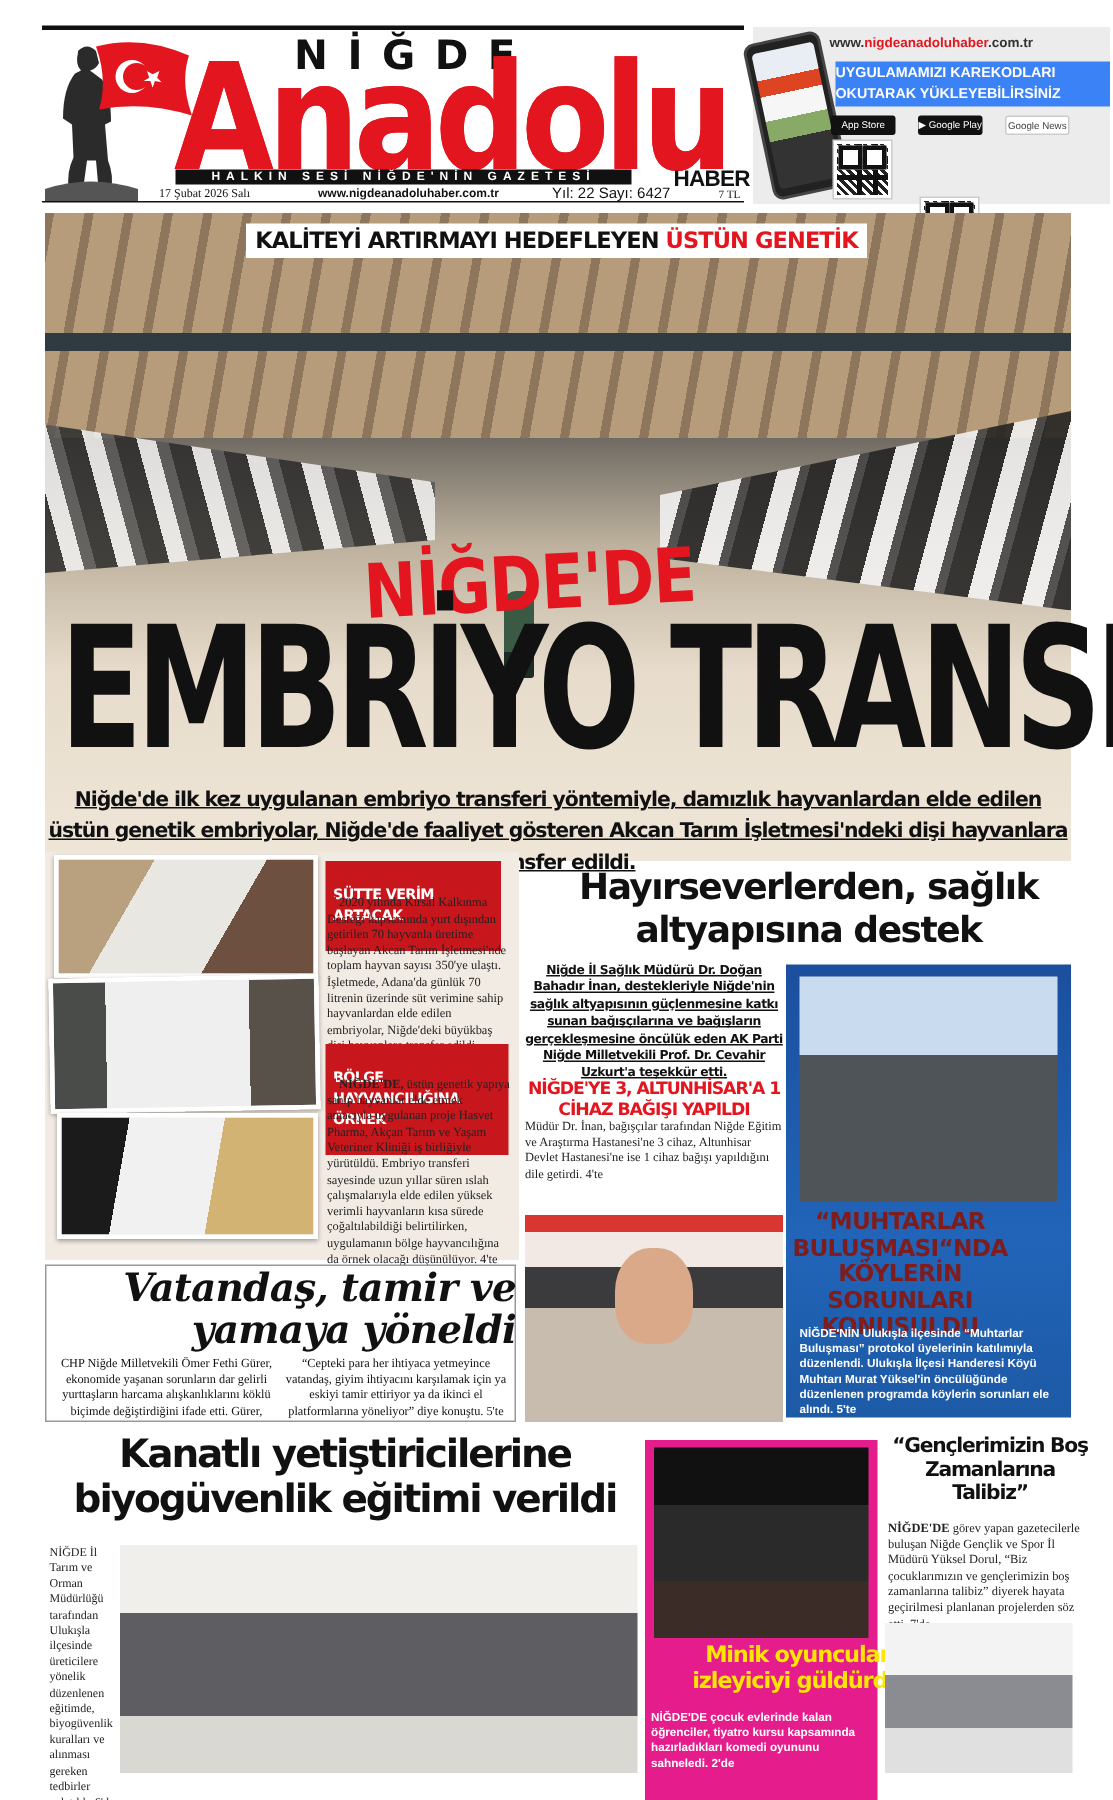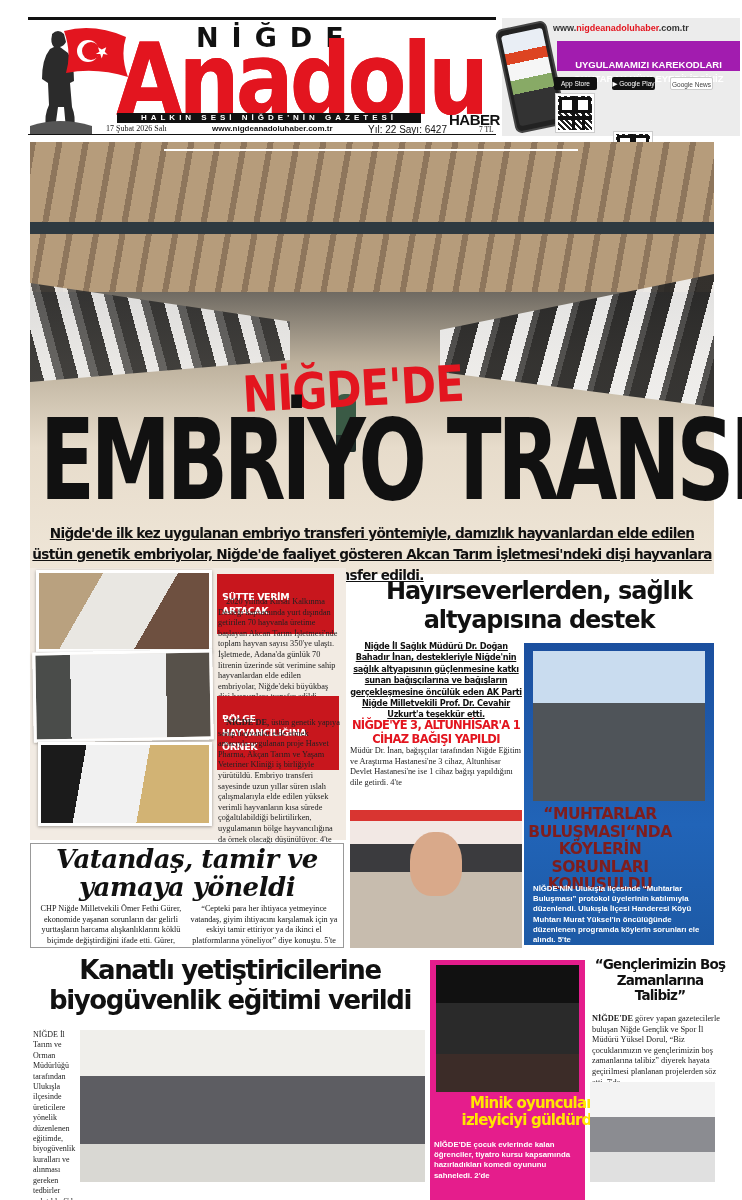--- a/index.html
+++ b/index.html
@@ -17,21 +17,21 @@
   .haber { left: 449px; top: 111px; font-size: 15px; font-weight: bold; color: #111; letter-spacing: -0.5px; }
   .meta-date { left: 106px; top: 124px; font-family: "Liberation Serif", serif; font-size: 8px; }
   .meta-url { left: 212px; top: 124px; font-size: 8px; font-weight: bold; }
   .meta-year { left: 368px; top: 124px; font-family: Liberation Sans, sans-serif; font-size: 10px; }
   .meta-price { left: 479px; top: 125px; font-family: "Liberation Serif", serif; font-size: 7.5px; }
 
   
   .appad { left: 502px; top: 18px; width: 238px; height: 118px; background: #ececec; }
   .appad-url { left: 553px; top: 23px; font-size: 9px; font-weight: bold; color: #333; }
   .appad-url span { color: #e3151f; }
-  .appad-red { left: 557px; top: 41px; width: 183px; height: 30px; background: #a21caf; color: #fff; font-weight: bold; font-size: 9.5px; text-align: center; line-height: 14px; padding-top: 17px; }
+  .appad-red { left: 557px; top: 41px; width: 183px; height: 30px; background: #3b82f6; color: #fff; font-weight: bold; font-size: 9.5px; text-align: left; line-height: 14px; padding-top: 1px; }
   .phone { left: 505px; top: 24px; width: 52px; height: 106px; background: #222; border-radius: 7px; transform: rotate(-12deg); border: 2px solid #444; overflow: hidden; }
   .phone-screen { position: absolute; left: 3px; top: 5px; right: 3px; bottom: 5px; background: linear-gradient(#e9eef5 0 20%, #d42 20% 32%, #f6f6f6 32% 50%, #8a6 50% 65%, #333 65% 100%); border-radius: 3px; }
   .store { height: 13px; width: 43px; background: #111; color: #fff; font-size: 6.5px; border-radius: 2px; text-align: center; line-height: 13px; }
   .store.gnews { background: #fff; color: #444; border: 1px solid #ccc; }
   .qr { width: 38px; height: 38px; background:
       linear-gradient(90deg, transparent 0 40%, #111 40% 50%, transparent 50% 70%, #111 70% 80%, transparent 80%),
       linear-gradient(transparent 0 30%, #111 30% 40%, transparent 40% 60%, #111 60% 70%, transparent 70%),
       repeating-linear-gradient(45deg, #222 0 2px, #fff 2px 4px);
     border: 2px solid #fff; outline: 1px solid #ccc; position: relative; }
   .qr::before, .qr::after { content: ""; position: absolute; width: 10px; height: 10px; border: 3px solid #111; background: #fff; }
@@ -82,21 +82,21 @@
   .doctor-face { left: 410px; top: 832px; width: 52px; height: 64px; background: #d9a98a; border-radius: 45% 45% 40% 40%; }
 
   
   .muh-box { left: 524px; top: 643px; width: 190px; height: 302px; background: linear-gradient(180deg, #1b4f9e 0%, #2164b8 60%, #1d5aa6 100%); }
   .muh-photo { left: 533px; top: 651px; width: 172px; height: 150px; background: linear-gradient(180deg, #c9dcef 0 35%, #4f5459 35% 100%); }
   .muh-title { left: 524px; top: 806px; width: 152px; text-align: center; color: #7f1d1d; font-family: "DejaVu Sans", sans-serif; font-weight: bold; font-size: 15.5px; line-height: 17.5px; letter-spacing: -0.5px; }
   .muh-body { left: 533px; top: 884px; width: 178px; color: #fff; font-size: 7.8px; line-height: 10.2px; font-weight: bold; }
 
   
   .vat-box { left: 30px; top: 843px; width: 314px; height: 105px; border: 1px solid #999; }
-  .vat-title { left: 30px; top: 845px; width: 314px; text-align: center; font-family: "DejaVu Serif", serif; font-weight: bold; font-style: italic; font-size: 26px; line-height: 28px; letter-spacing: -0.5px; }
+  .vat-title { left: 30px; top: 845px; width: 314px; text-align: right; font-family: "DejaVu Serif", serif; font-weight: bold; font-style: italic; font-size: 26px; line-height: 28px; letter-spacing: -0.5px; }
   .vat-col { font-family: "Liberation Serif", serif; font-size: 8.2px; line-height: 10.6px; text-align: center; }
   .vat-c1 { left: 36px; top: 904px; width: 150px; }
   .vat-c2 { left: 188px; top: 904px; width: 152px; }
 
   
   .kan-title { left: 30px; top: 955px; width: 400px; text-align: center; font-family: "DejaVu Sans", sans-serif; font-weight: bold; font-size: 26px; line-height: 30px; letter-spacing: -1.4px; }
   .kan-body { left: 33px; top: 1030px; width: 45px; font-size: 8px; line-height: 10.4px; }
   .kan-photo { left: 80px; top: 1030px; width: 345px; height: 152px; background: linear-gradient(180deg, #f0efeb 0 30%, #5d5d62 30% 75%, #d9d8d3 75%); }
 
   
@@ -154,20 +154,21 @@
 
 <div class="abs hero">
   <div class="abs barn-roof"></div>
   <div class="abs barn-beams"></div>
   <div class="abs barn-floor"></div>
   <div class="abs stall-left"></div>
   <div class="abs stall-right"></div>
   <div class="abs worker"></div>
 </div>
 <div class="abs hero-kicker">
+  <div><span>KALİTEYİ ARTIRMAYI HEDEFLEYEN </span><span class="red">ÜSTÜN GENETİK</span></div>
 </div>
 <div class="abs hero-red">NİĞDE'DE</div>
 <div class="abs hero-black">EMBRİYO TRANSFERİ</div>
 <div class="abs hero-sub">Niğde'de ilk kez uygulanan embriyo transferi yöntemiyle, damızlık hayvanlardan elde edilen üstün genetik embriyolar, Niğde'de faaliyet gösteren Akcan Tarım İşletmesi'ndeki dişi hayvanlara transfer edildi.</div>
 
 <div class="abs feat-bg"></div>
 <div class="abs photo ph1"></div>
 <div class="abs photo ph2"></div>
 <div class="abs photo ph3"></div>
 <div class="abs sec-tag tag1">SÜTTE VERİM ARTACAK</div>

